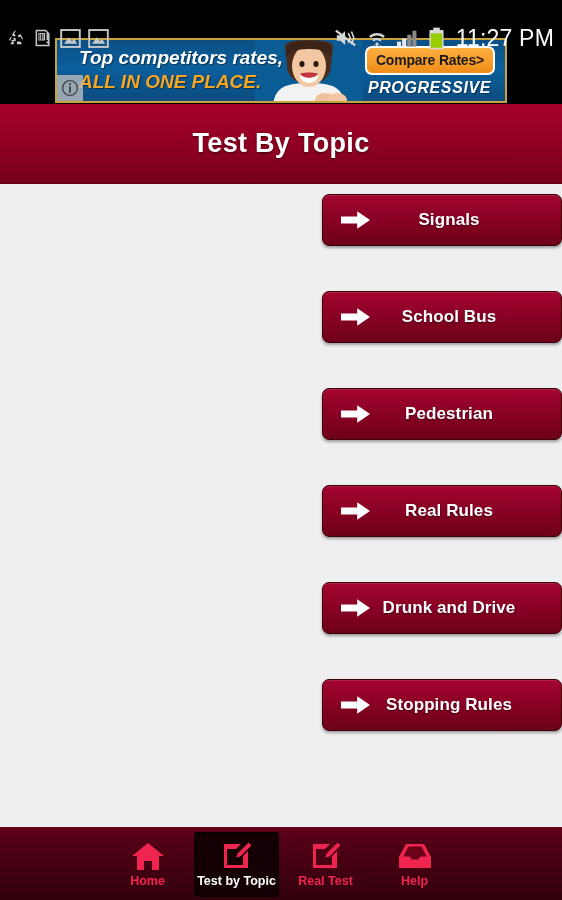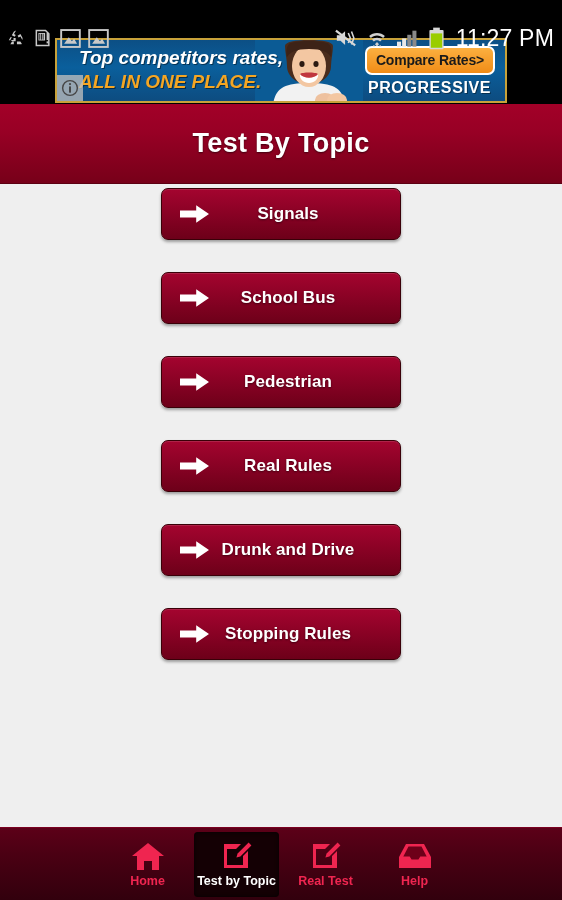--- a/index.html
+++ b/index.html
@@ -122,20 +122,21 @@
     white-space: nowrap;
     z-index: 4;
     letter-spacing: -0.2px;
     text-align: right;
   }
   .ad-brand {
     position: absolute;
     right: 14px;
     bottom: 4px;
     color: #ffffff;
+    font-style: italic;
     font-weight: bold;
     font-size: 16px;
     letter-spacing: 0.6px;
     z-index: 4;
     text-shadow: 1px 1px 0 rgba(0,0,0,.4);
   }
   .ad-info {
     position: absolute;
     left: 0px;
     bottom: 0px;
@@ -162,25 +163,25 @@
     font-size: 27px;
     font-weight: bold;
     letter-spacing: 0.3px;
     text-shadow: 0 1px 2px rgba(0,0,0,.55);
   }
 
   
   .content {
     flex: 1 1 auto;
     background: #efefef;
-    padding-top: 4px;
+    padding-top: 10px;
     display: flex;
     flex-direction: column;
-    align-items: center;
-    gap: 32px;
+    align-items: flex-end;
+    gap: 45px;
   }
   .topic-btn {
     position: relative;
     width: 240px;
     height: 52px;
     border: 1px solid #3a0008;
     border-radius: 7px;
     background: linear-gradient(180deg, #a4042f 0%, #8d0226 42%, #6d0019 100%);
     box-shadow: 0 2px 3px rgba(0,0,0,.35), inset 0 1px 0 rgba(255,255,255,.12);
     display: flex;

